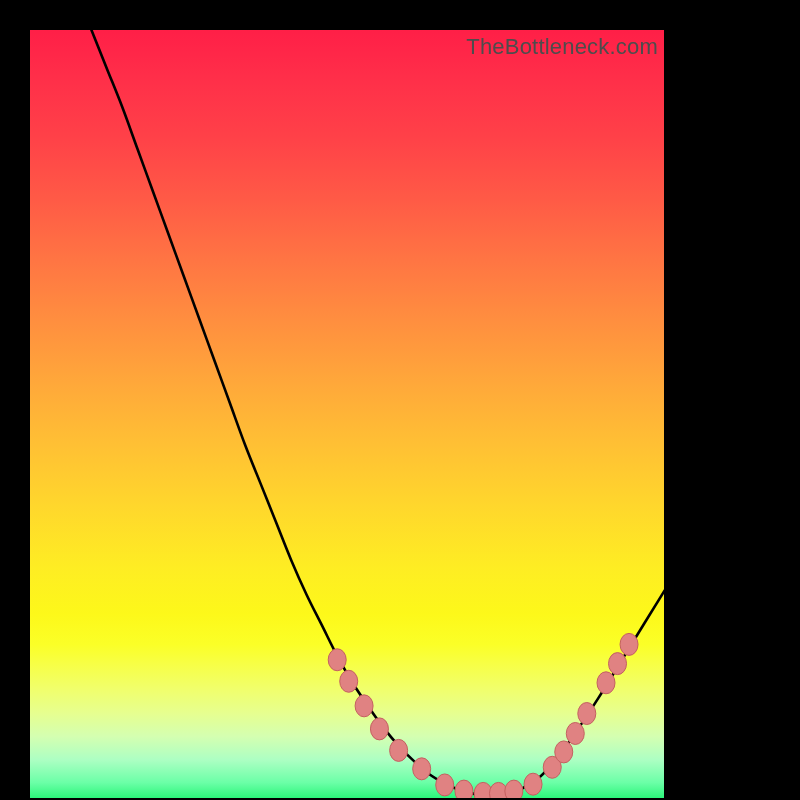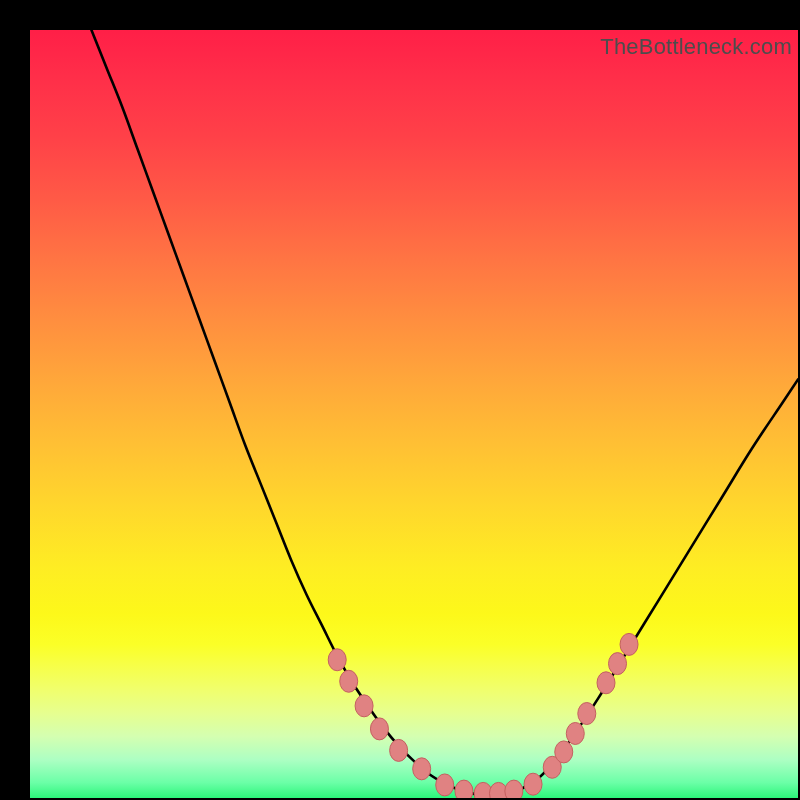--- a/index.html
+++ b/index.html
@@ -16,21 +16,21 @@
     left: 0;
     top: 0;
     width: 800px;
     height: 800px;
     background: #000;
   }
   .plot {
     position: absolute;
     left: 30px;
     top: 30px;
-    width: 768px;
+    width: 634px;
     height: 768px;
     
     background: linear-gradient(
       to bottom,
       #ff1f47 0%,
       #ff2e49 6%,
       #ff4148 14%,
       #ff5a46 22%,
       #ff7543 30%,
       #ff8f3f 38%,

